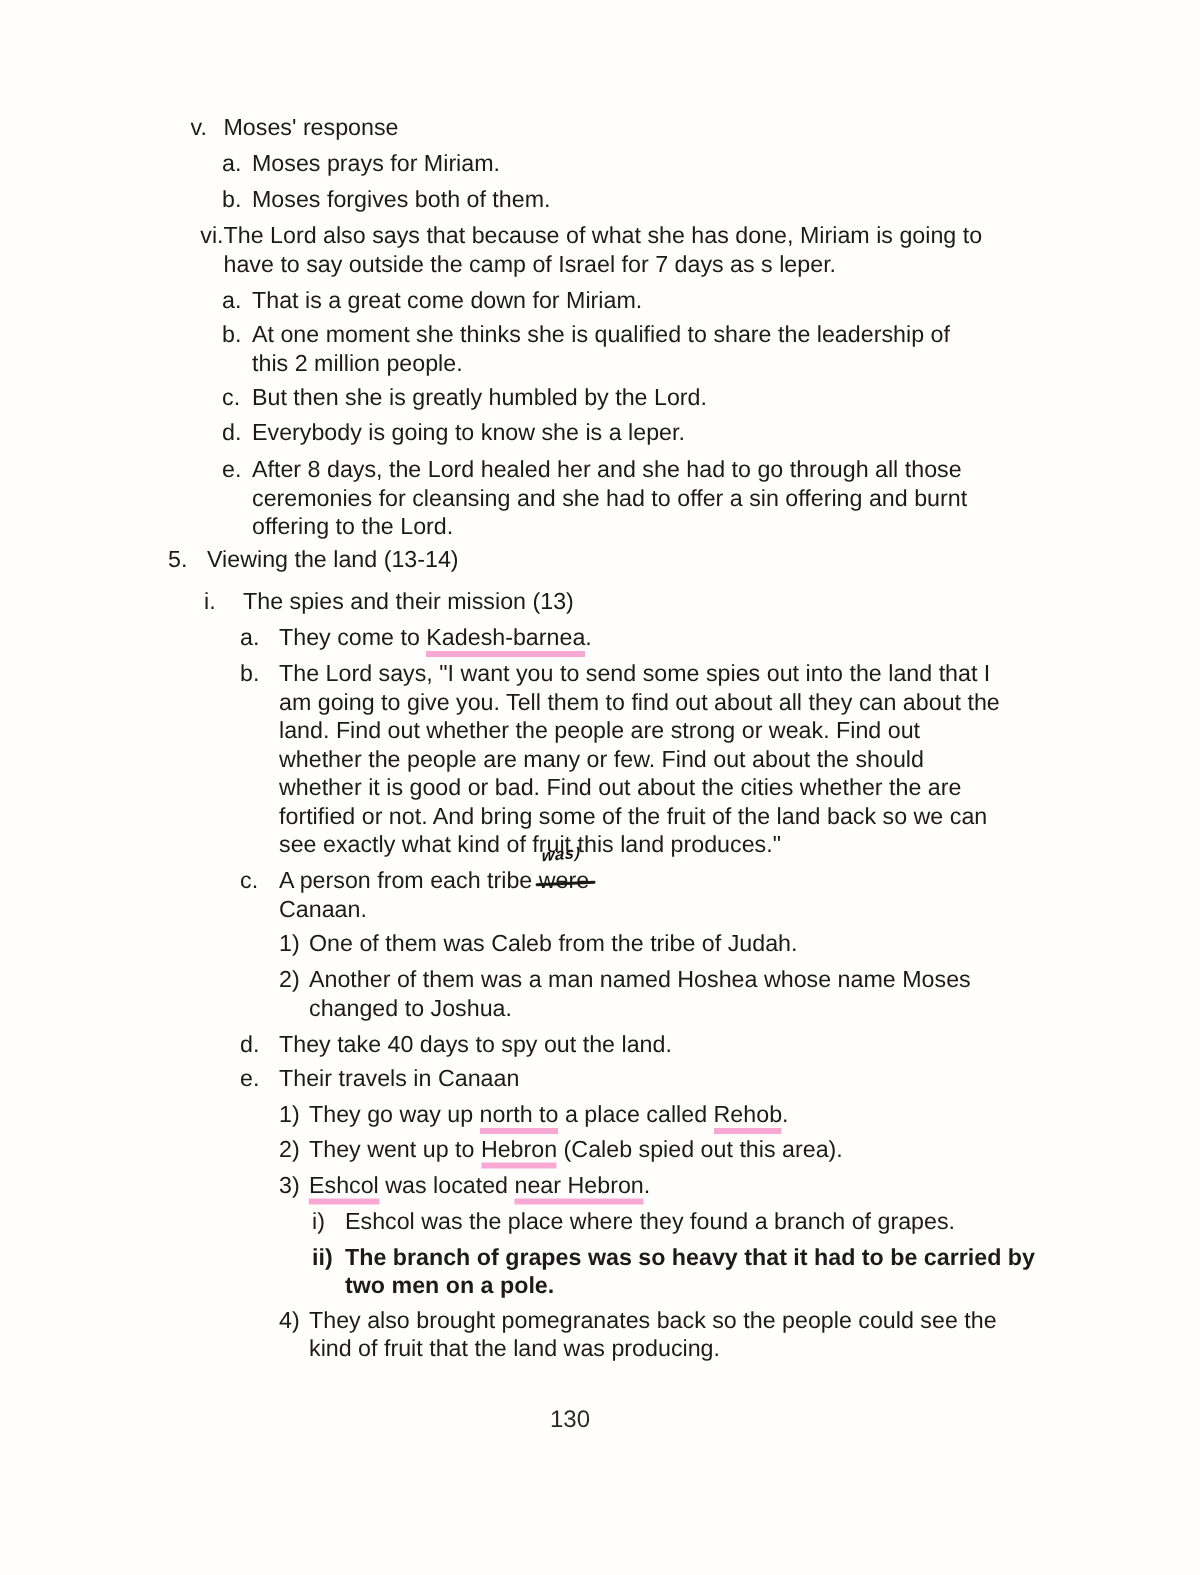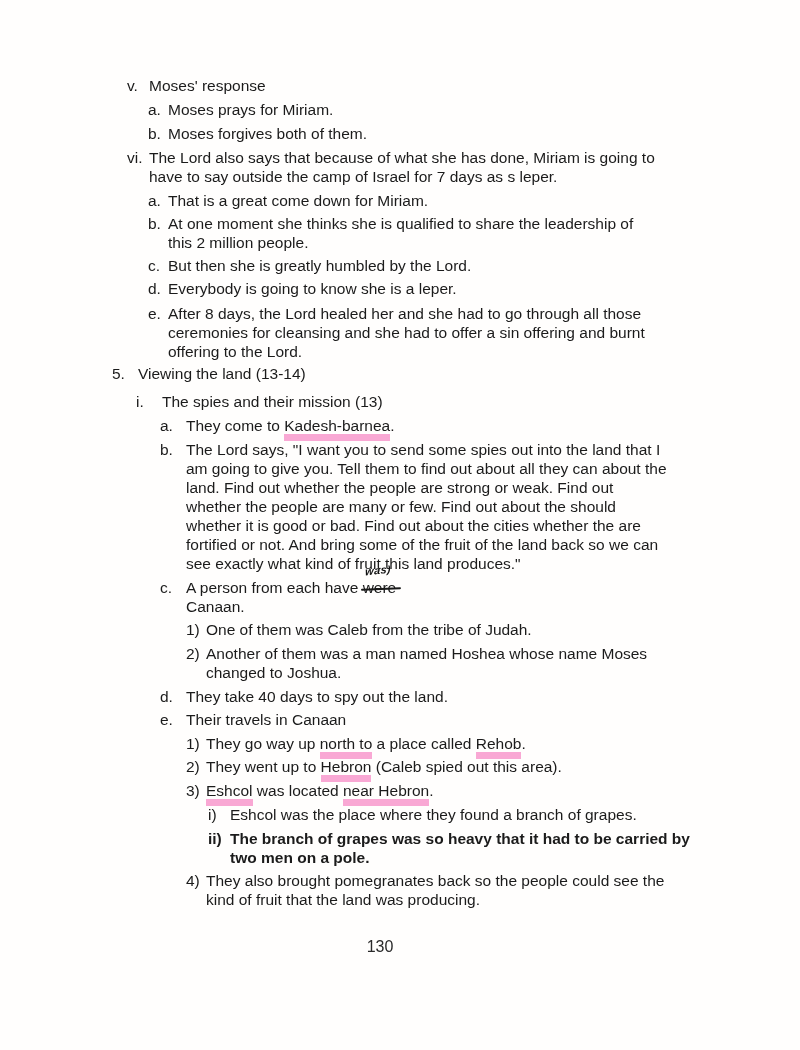--- a/index.html
+++ b/index.html
@@ -36,21 +36,21 @@
   }
   .content {
     display: block;
   }
   .line {
     display: block;
     height: 19px;
   }
   
   .u {
-    border-bottom: 7px solid #f9a8d4;
+    border-bottom: 4px solid #f9a8d4;
     border-radius: 0 0 45%/5px 40%/4px;
     padding-bottom: 0px;
   }
   
   .st {
     position: relative;
     display: inline-block;
   }
   .st::after {
     content: "";
@@ -106,21 +106,21 @@
           <span class="line"><span>Moses prays for Miriam.</span></span>
         </span>
       </div>
       <div class="item" style="left: 148px; top: 124px;">
         <span class="marker" style="width: 20px;">b.</span>
         <span class="content">
           <span class="line"><span>Moses forgives both of them.</span></span>
         </span>
       </div>
       <div class="item" style="left: 127px; top: 148px;">
-        <span class="marker" style="width: 22px;">vi.</span>
+        <span class="marker" style="width: 22px; text-align: right;">vi.</span>
         <span class="content">
           <span class="line"><span>The Lord also says that because of what she has done, Miriam is going to</span></span>
           <span class="line"><span>have to say outside the camp of Israel for 7 days as s leper.</span></span>
         </span>
       </div>
       <div class="item" style="left: 148px; top: 191px;">
         <span class="marker" style="width: 20px;">a.</span>
         <span class="content">
           <span class="line"><span>That is a great come down for Miriam.</span></span>
         </span>
@@ -178,21 +178,21 @@
           <span class="line"><span>land. Find out whether the people are strong or weak. Find out</span></span>
           <span class="line"><span>whether the people are many or few. Find out about the should</span></span>
           <span class="line"><span>whether it is good or bad. Find out about the cities whether the are</span></span>
           <span class="line"><span>fortified or not. And bring some of the fruit of the land back so we can</span></span>
           <span class="line"><span>see exactly what kind of fruit this land produces."</span></span>
         </span>
       </div>
       <div class="item" style="left: 160px; top: 578px;">
         <span class="marker" style="width: 26px;">c.</span>
         <span class="content">
-          <span class="line"><span>A person from each have </span><span class="st">were<span class="hw">was</span></span></span>
+          <span class="line"><span>A person from each tribe </span><span class="st">were<span class="hw">was</span></span></span>
           <span class="line"><span>Canaan.</span></span>
         </span>
       </div>
       <div class="item" style="left: 186px; top: 620px;">
         <span class="marker" style="width: 20px;">1)</span>
         <span class="content">
           <span class="line"><span>One of them was Caleb from the tribe of Judah.</span></span>
         </span>
       </div>
       <div class="item" style="left: 186px; top: 644px;">

